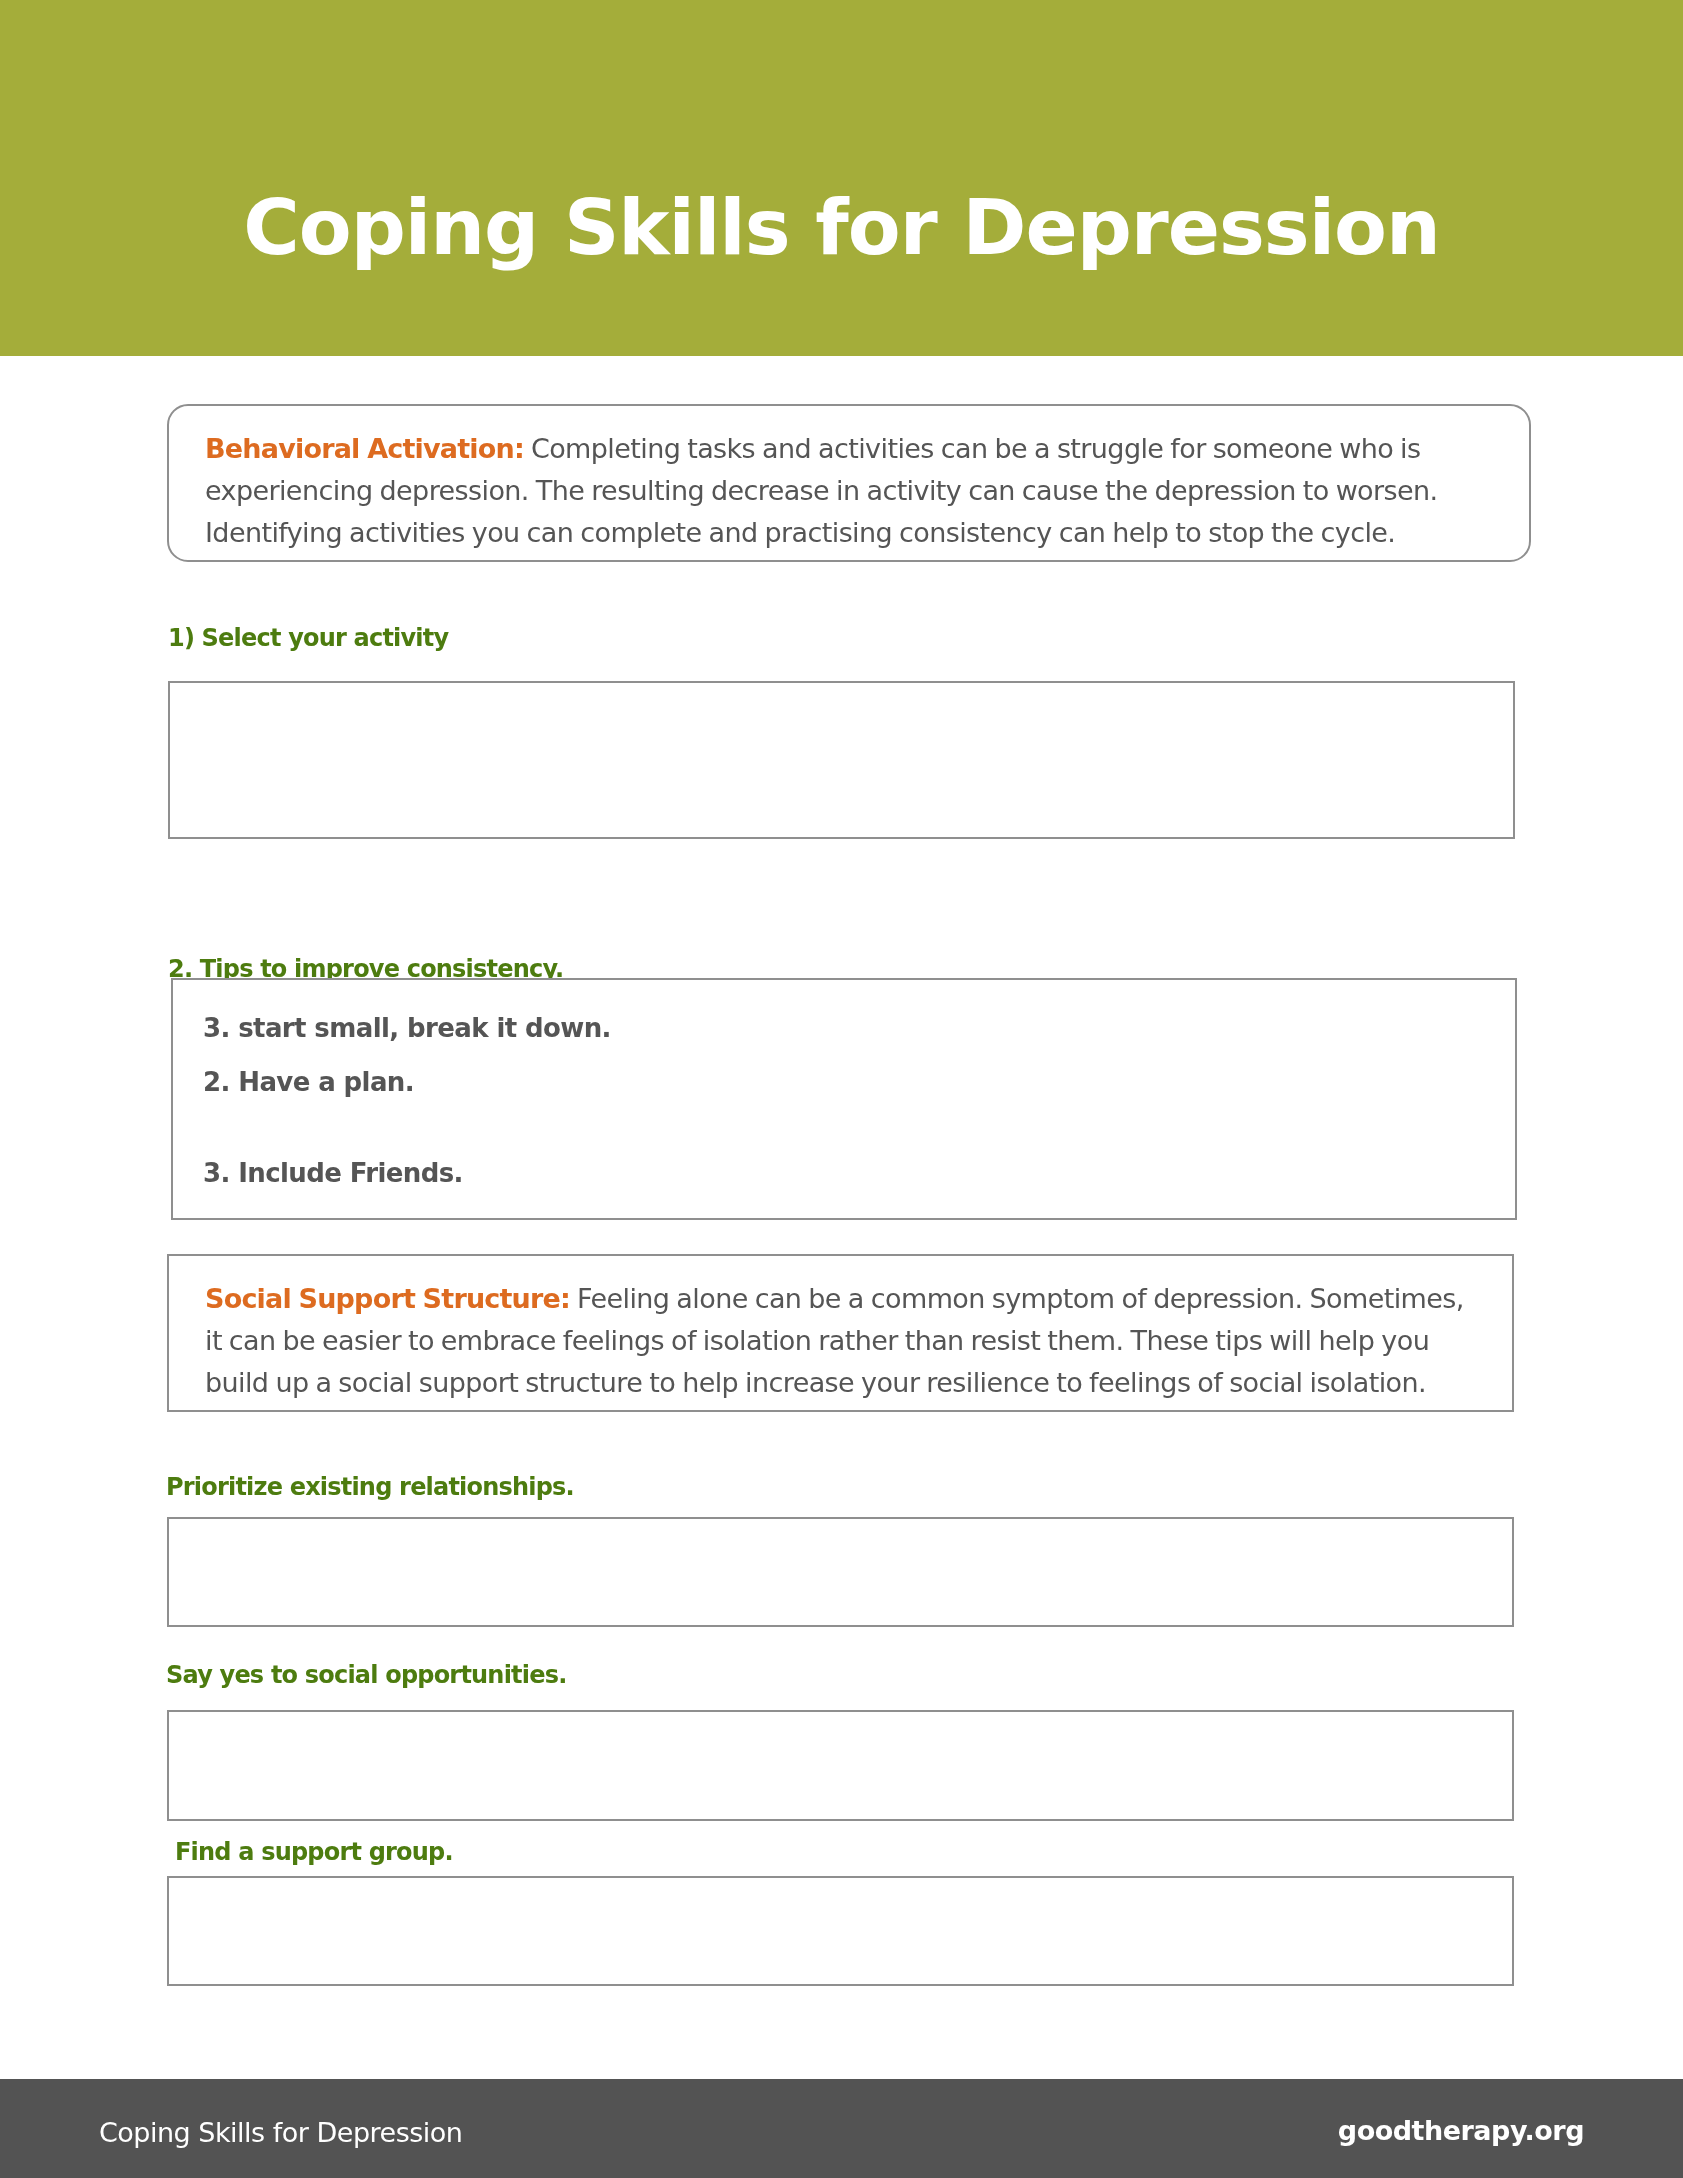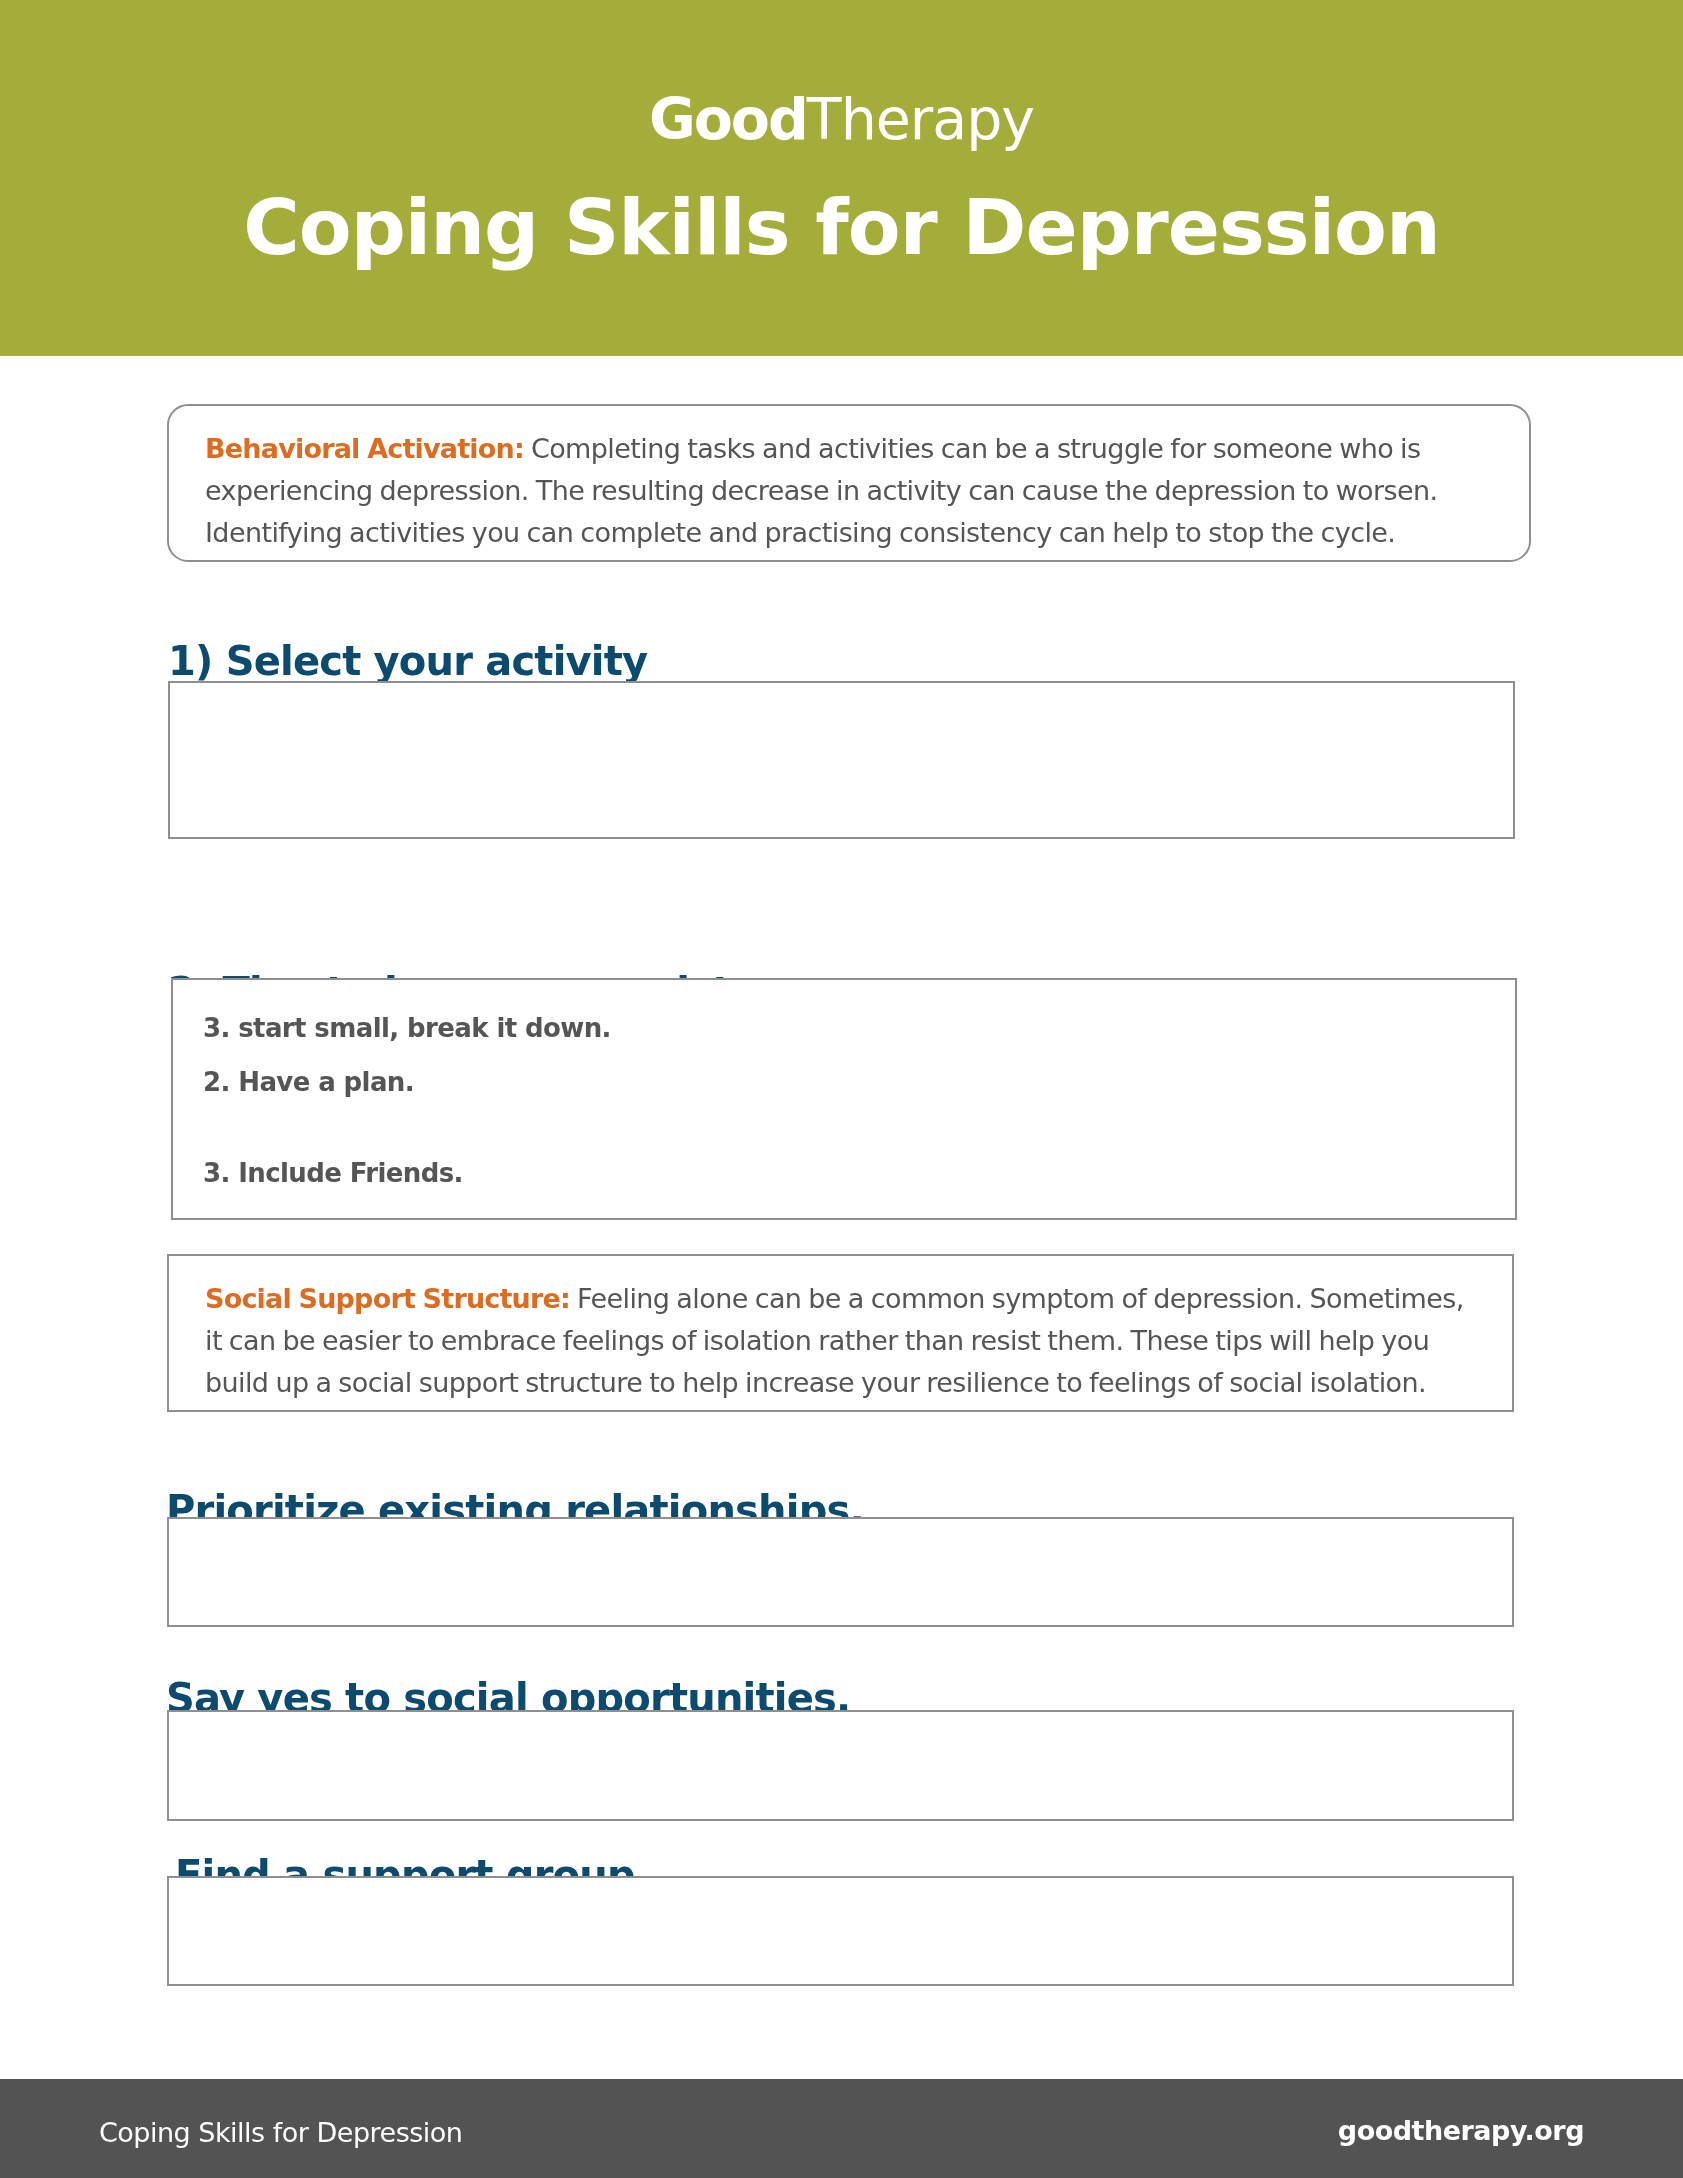--- a/index.html
+++ b/index.html
@@ -9,37 +9,36 @@
   .logo { position:absolute; left:0; width:1683px; top:85px; text-align:center; color:#ffffff;
           font-family:"DejaVu Sans", sans-serif; font-size:57px; line-height:69px; letter-spacing:-1px; }
   .logo .bold { font-weight:bold; letter-spacing:-2px; }
   .logo .light { font-weight:normal; }
   .title { position:absolute; left:0; width:1683px; top:178px; text-align:center; color:#ffffff;
            font-family:"DejaVu Sans", sans-serif; font-weight:bold; font-size:77px; line-height:99px; letter-spacing:-1px; }
   .box { position:absolute; border:2px solid #8f8f8f; box-sizing:border-box; background:#fff; }
   .info-text { position:absolute; left:36px; top:22px; right:30px; font-size:27px; line-height:42px; color:#555555;
                font-family:"DejaVu Sans", sans-serif; letter-spacing:-0.6px; word-spacing:-1px; }
   .info-text .lead { color:#dd6b20; font-weight:bold; letter-spacing:-0.8px; }
-  .heading { position:absolute; font-family:"DejaVu Sans", sans-serif; font-weight:bold; font-size:40px;
-             line-height:40px; color:#0c4a6e; letter-spacing:-0.8px; white-space:nowrap;margin-top:23px; }
+  .heading { position:absolute; font-family:"DejaVu Sans", sans-serif; font-weight:bold; font-size:24px;
+             line-height:40px; color:#4d7c0f; letter-spacing:-0.8px; white-space:nowrap; }
   .tip { position:absolute; left:30px; font-family:"DejaVu Sans", sans-serif; font-weight:bold; font-size:26px;
          line-height:34px; color:#555555; letter-spacing:-0.6px; white-space:nowrap; }
   .answer { position:absolute; left:0; top:0; width:100%; height:100%; border:none; outline:none; background:transparent;
             resize:none; box-sizing:border-box; padding:14px 30px; font-size:26px; font-family:"DejaVu Sans", sans-serif; color:#333; }
   .footer { position:absolute; left:0; top:2079px; width:1683px; height:99px; background:#535353; }
   .footer-left { position:absolute; left:99px; top:36px; color:#ffffff; font-family:"DejaVu Sans", sans-serif;
                  font-size:27px; line-height:36px; letter-spacing:-0.5px; }
   .footer-right { position:absolute; right:99px; top:34px; color:#ffffff; font-family:"DejaVu Sans", sans-serif;
                   font-weight:bold; font-size:27px; line-height:36px; letter-spacing:-0.5px; }
 </style>
 </head>
 <body>
 
 <div class="header">
-  <div class="logo"><span class="bold">Good</span><span class="light">Therapy</span></div>
   <div class="title">Coping Skills for Depression</div>
 </div>
 
 <div class="box" style="left:167px; top:404px; width:1364px; height:158px;border-radius:21px;">
   <div class="info-text"><span class="lead">Behavioral Activation:</span><span> Completing tasks and activities can be a struggle for someone who is experiencing depression. The resulting decrease in activity can cause the depression to worsen. Identifying activities you can complete and practising consistency can help to stop the cycle.</span></div>
 </div>
 
 <div class="heading" style="left:168px; top:618px;">1) Select your activity</div>
 <div class="box" style="left:168px; top:681px; width:1347px; height:158px;">
   <textarea class="answer" style=""></textarea>

